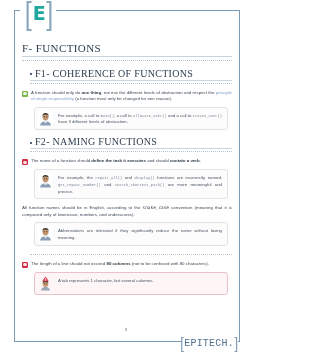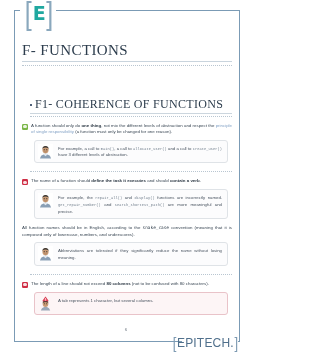--- a/index.html
+++ b/index.html
@@ -85,21 +85,21 @@
     position: absolute;
     left: 22px;
     top: 42px;
     right: 20px;
     bottom: 30px;
   }
 
   
   .chapter-title {
     font-family: "Liberation Serif", serif;
-    font-size: 15px;
+    font-size: 11px;
     font-variant: small-caps;
     letter-spacing: 0.4px;
     color: #2d3d4d;
     border-bottom: 0.7px solid #c9d4dd;
     padding-bottom: 1.5px;
     margin-bottom: 1px;
     white-space: nowrap;
   }
   .dot-rule {
     height: 2px;
@@ -122,26 +122,25 @@
     width: 2px;
     height: 2px;
     background: #51627a;
     margin-right: 3px;
     flex: none;
     position: relative;
     top: -1.5px;
   }
   .section-head .stitle {
     font-family: "Liberation Serif", serif;
-    font-size: 12px;
+    font-size: 10px;
     font-variant: small-caps;
     letter-spacing: 0.3px;
     color: #2d3d4d;
     white-space: nowrap;
-    margin-top: 24px;
   }
   .section-dots {
     margin-left: 8px;
     height: 2px;
     border-bottom: 0.6px dotted #b9c6d1;
     margin-bottom: 6px;
   }
 
   
   .rule {
@@ -242,24 +241,24 @@
     z-index: 5;
   }
   .logo-bottom .brk2 {
     font-size: 13px;
     line-height: 1;
     font-weight: 300;
     color: #7d9ab2;
     transform: scaleY(1.3);
   }
   .logo-bottom .word {
-    font-size: 12px;
+    font-size: 10px;
     font-variant: small-caps;
     letter-spacing: 0.2px;
-    font-family: Liberation Sans, sans-serif;
+    font-family: Liberation Mono, monospace;
     color: #50708c;
     margin: 0 0.5px;
   }
 </style>
 </head>
 <body>
 
 <div id="page">
 
   <div class="frame"></div>
@@ -300,20 +299,24 @@
             <ellipse cx="13.2" cy="12" rx="1" ry="1.2" fill="#2c2a28"></ellipse>
             <ellipse cx="18.8" cy="12" rx="1" ry="1.2" fill="#2c2a28"></ellipse>
             <path d="M13.5 16.2 q2.5 1.6 5 0" stroke="#8d674a" stroke-width="0.9" fill="none"></path>
           </svg>
         </div>
         <div class="box-text"><span>For example, a call to </span><code>main()</code><span>, a call to </span><code>allocate_user()</code><span> and a call to </span><code>create_user()</code><span> have 3 different levels of abstraction.</span></div>
       </div>
     </div>
 
     <div class="section">
+      <div class="section-head">
+        <span class="sq"></span>
+        <span class="stitle">F2- NAMING FUNCTIONS</span>
+      </div>
       <div class="section-dots"></div>
 
       <div class="rule">
         <span class="rule-icon red"></span>
         <div class="rule-text"><span>The name of a function should </span><b>define the task it executes</b><span> and should </span><b>contain a verb</b><span>.</span></div>
       </div>
 
       <div class="box">
         <div class="box-avatar">
           <svg viewBox="0 0 32 32" width="15" height="15" aria-hidden="true">

